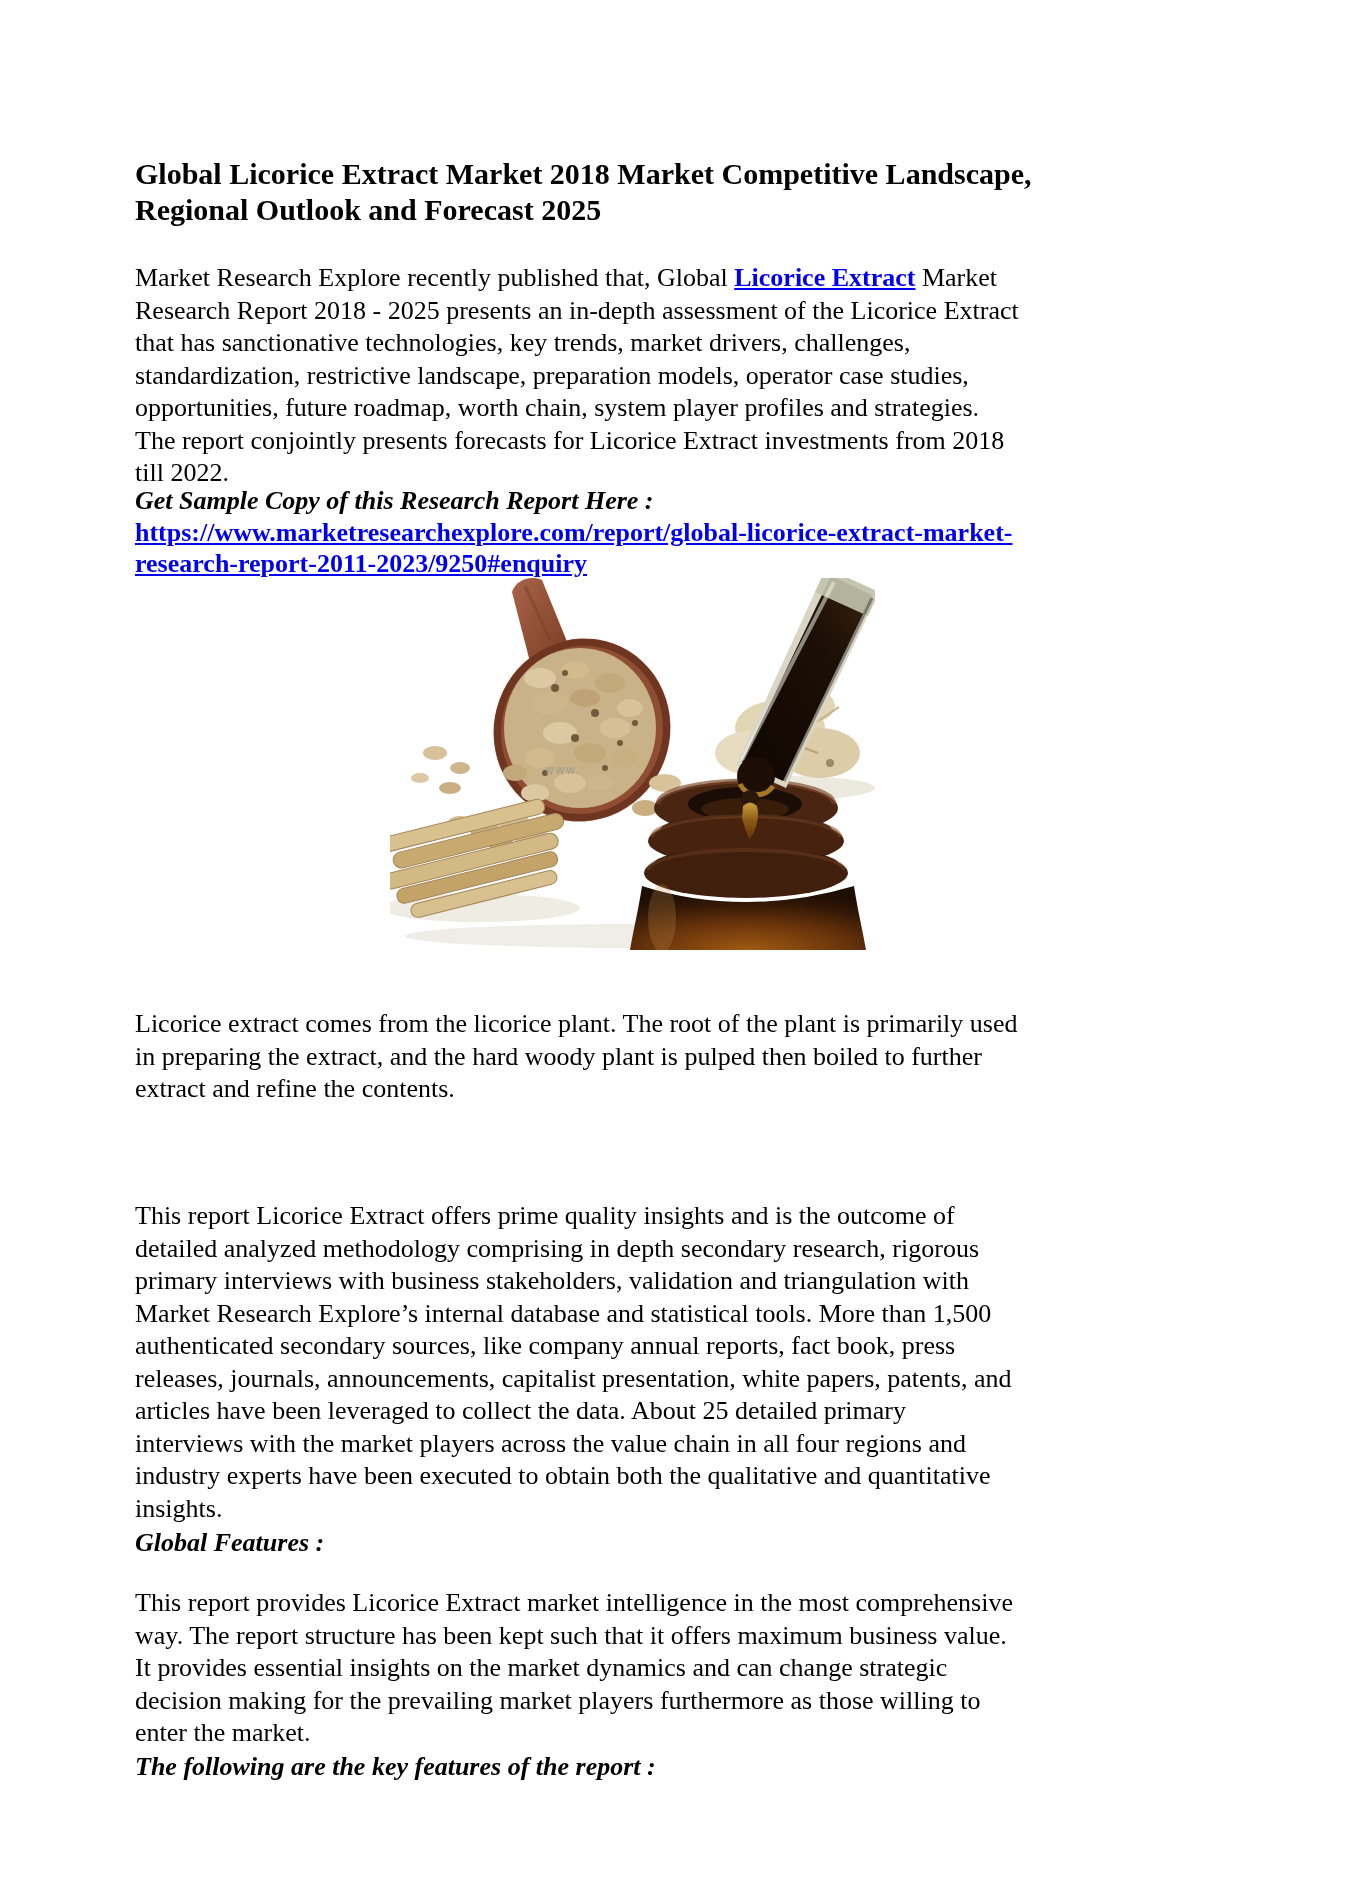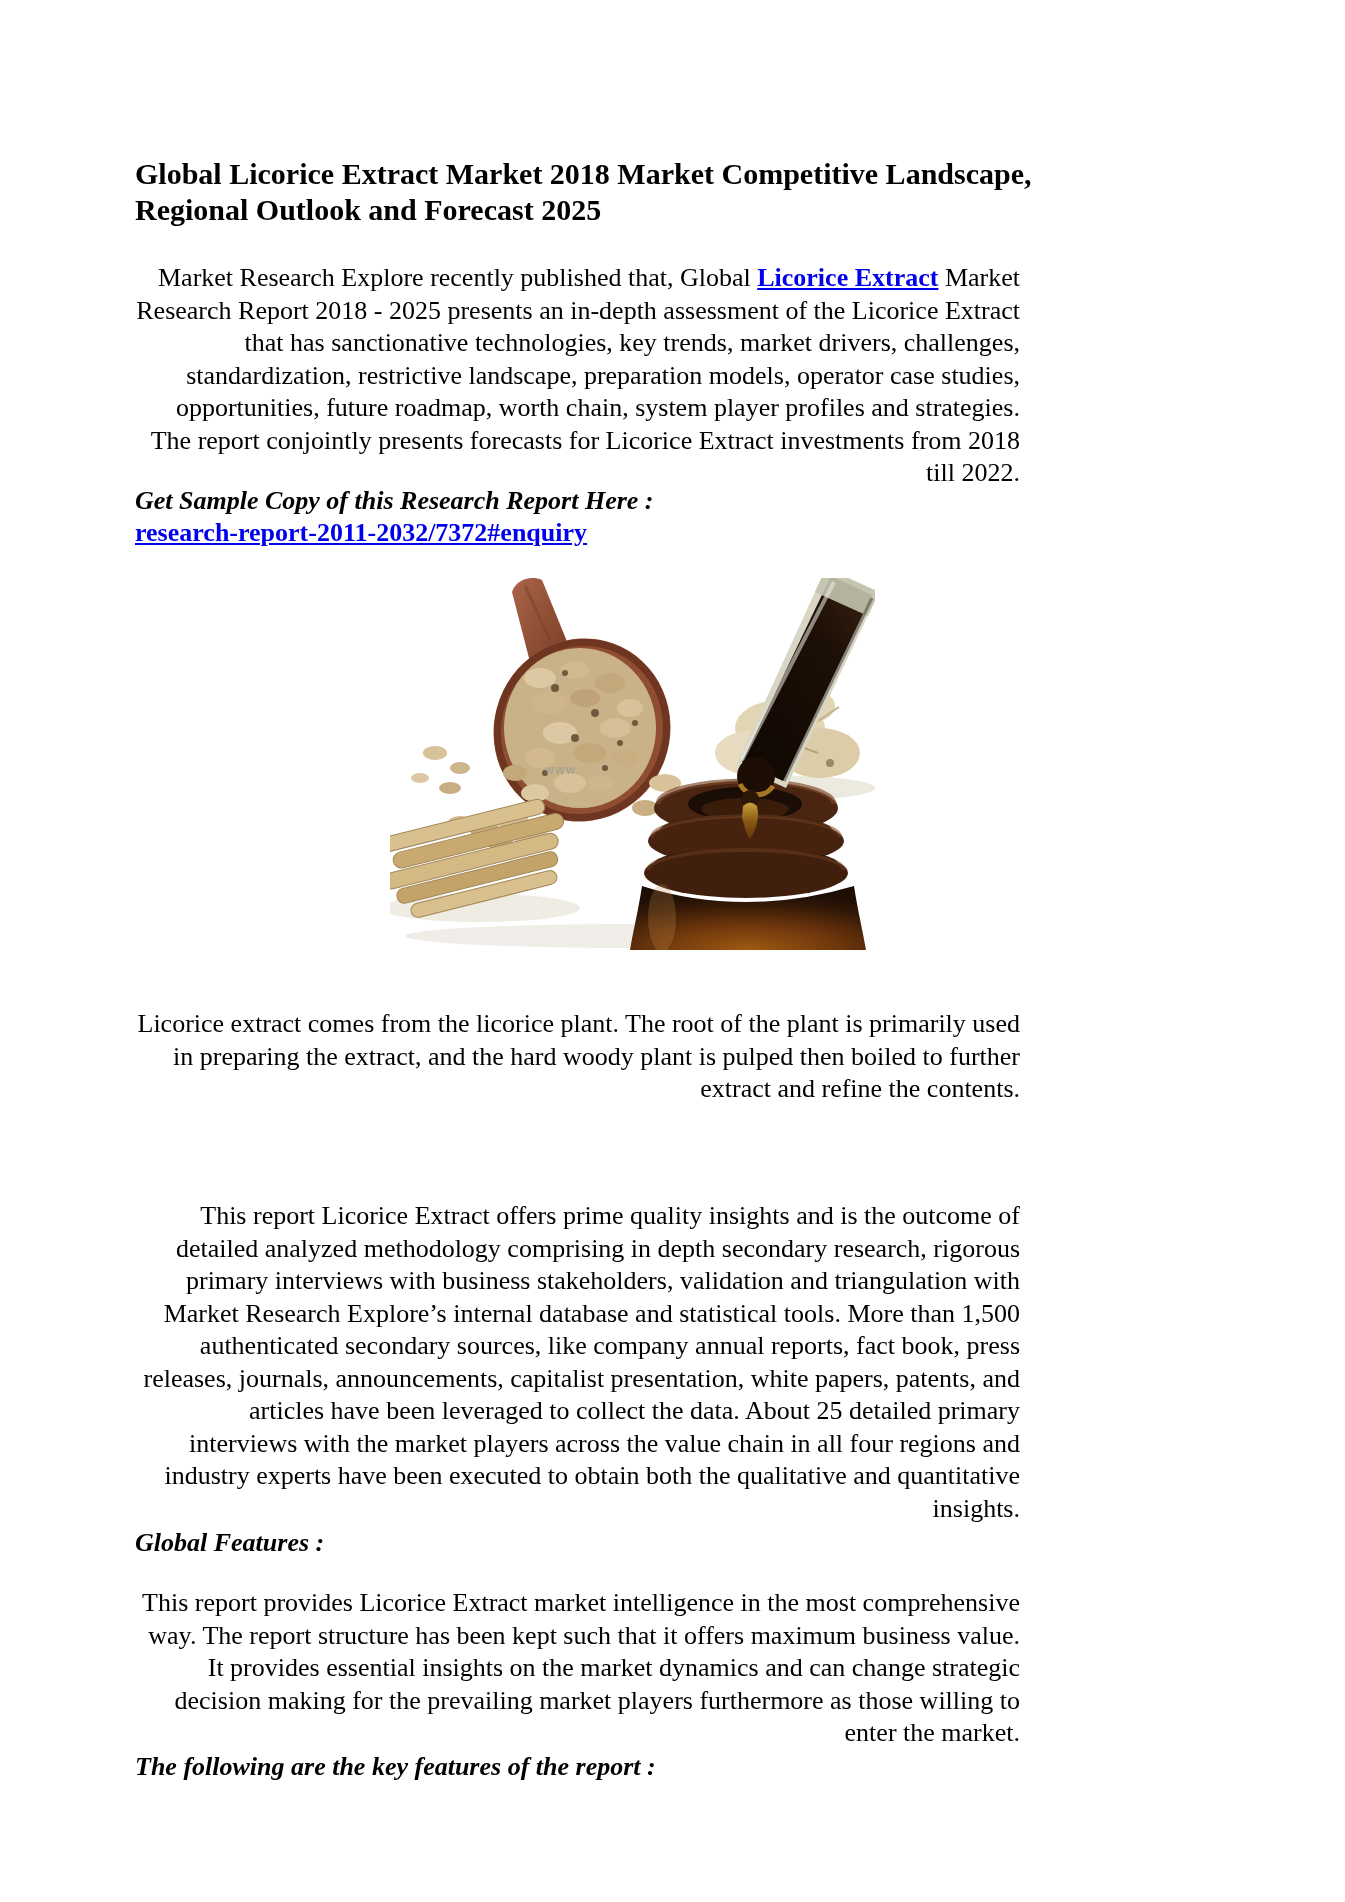--- a/index.html
+++ b/index.html
@@ -18,21 +18,20 @@
     width:920px;
     font-size:30px;
     font-weight:bold;
     line-height:36px;
   }
   .para{
     width:885px;
     font-size:26px;
     line-height:32.5px;
     font-weight:normal;
-    text-align:right;
   }
   .heading{
     width:885px;
     font-size:26px;
     line-height:32px;
     font-weight:bold;
     font-style:italic;
   }
   #para-intro{top:262px;}
   #sample-heading{top:485px;}
@@ -68,21 +67,22 @@
 
 <div class="page">
 
   <h1 class="block title">Global Licorice Extract Market 2018 Market Competitive Landscape, Regional Outlook and Forecast 2025</h1>
 
   <p class="block para" id="para-intro"><span>Market Research Explore recently published that, Global </span><a class="inline-link">Licorice Extract</a><span> Market Research Report 2018 - 2025 presents an in-depth assessment of the Licorice Extract that has sanctionative technologies, key trends, market drivers, challenges, standardization, restrictive landscape, preparation models, operator case studies, opportunities, future roadmap, worth chain, system player profiles and strategies. The report conjointly presents forecasts for Licorice Extract investments from 2018 till 2022.</span></p>
 
   <p class="block heading" id="sample-heading">Get Sample Copy of this Research Report Here :</p>
 
   <div class="block" id="sample-link">
-    <a class="url-line">research-report-2011-2032/7372#enquiry</a>
+    <a class="url-line">https://www.marketresearchexplore.com/report/global-licorice-extract-market-</a>
+    <a class="url-line">research-report-2011-2023/9250#enquiry</a>
   </div>
 
   <div id="photo">
     <svg width="485" height="372" viewBox="0 0 485 372">
       <defs>
         <linearGradient id="wood" x1="0" y1="0" x2="1" y2="1">
           <stop offset="0" stop-color="#a86448"></stop>
           <stop offset="1" stop-color="#7c3e26"></stop>
         </linearGradient>
         <linearGradient id="liq" x1="1" y1="0" x2="0" y2="1">

